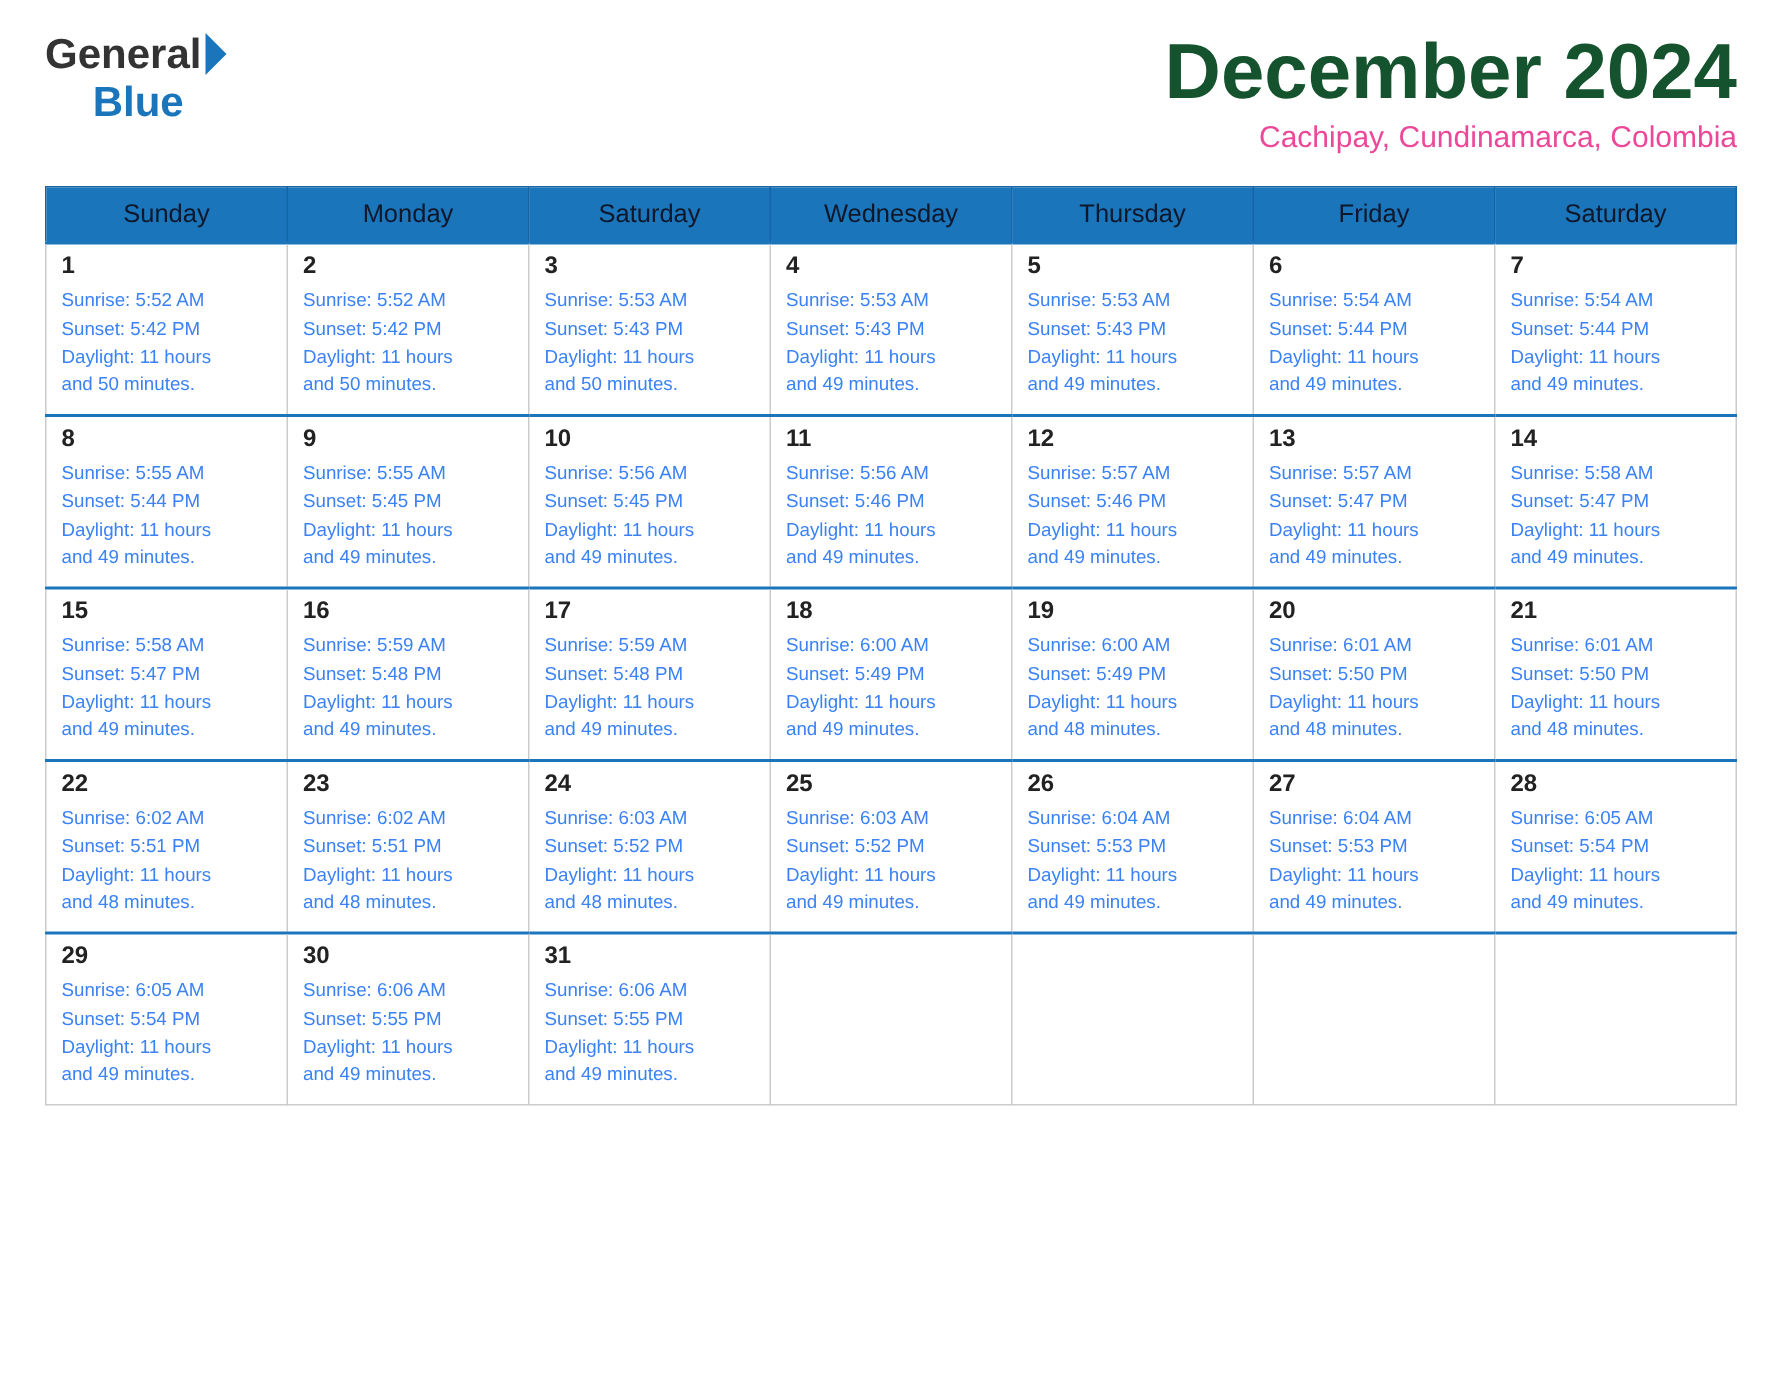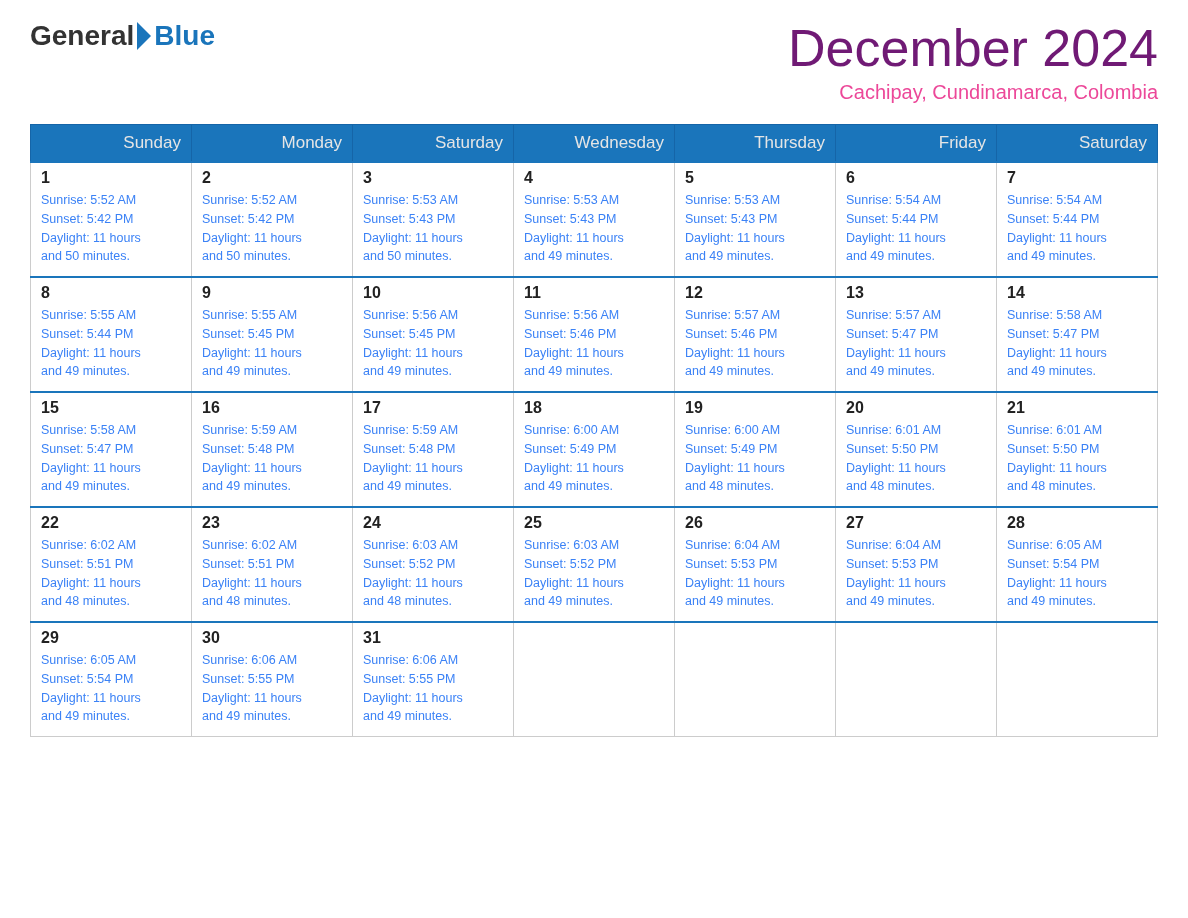--- a/index.html
+++ b/index.html
@@ -11,21 +11,21 @@
       padding: 20px 30px;
     }
     .header {
       display: flex;
       justify-content: space-between;
       align-items: flex-start;
       margin-bottom: 20px;
     }
     .logo {
       display: flex;
-      flex-direction: row;
+      flex-direction: column;
       align-items: center;
     }
     .logo-text {
       display: flex;
       align-items: center;
       font-size: 28px;
       font-weight: bold;
     }
     .logo-general {
       color: #333;
@@ -41,40 +41,40 @@
     .logo-blue {
       color: #1a75bb;
       font-size: 28px;
       font-weight: bold;
     }
     .title-section {
       text-align: right;
     }
     .month-title {
       font-size: 52px;
-      font-weight: 400;
-      color: #701a75;
+      font-weight: 700;
+      color: #14532d;
       line-height: 1.1;
       margin-left: 34px;
     }
     .location {
       font-size: 20px;
       color: #ec4899;
       margin-top: 4px;
     }
     .calendar {
       width: 100%;
       border-collapse: collapse;
       border: 1px solid #ccc;
     }
     .calendar th {
       background: #1a75bb;
-      color: #e5e5e5;
+      color: #0f172a;
       padding: 8px 10px;
-      text-align: right;
+      text-align: center;
       font-size: 17px;
       font-weight: normal;
       border: 1px solid #1565a8;
     }
     .calendar td {
       vertical-align: top;
       padding: 6px 10px 10px 10px;
       border: 1px solid #ccc;
       width: calc(100% / 7);
       min-height: 110px;

